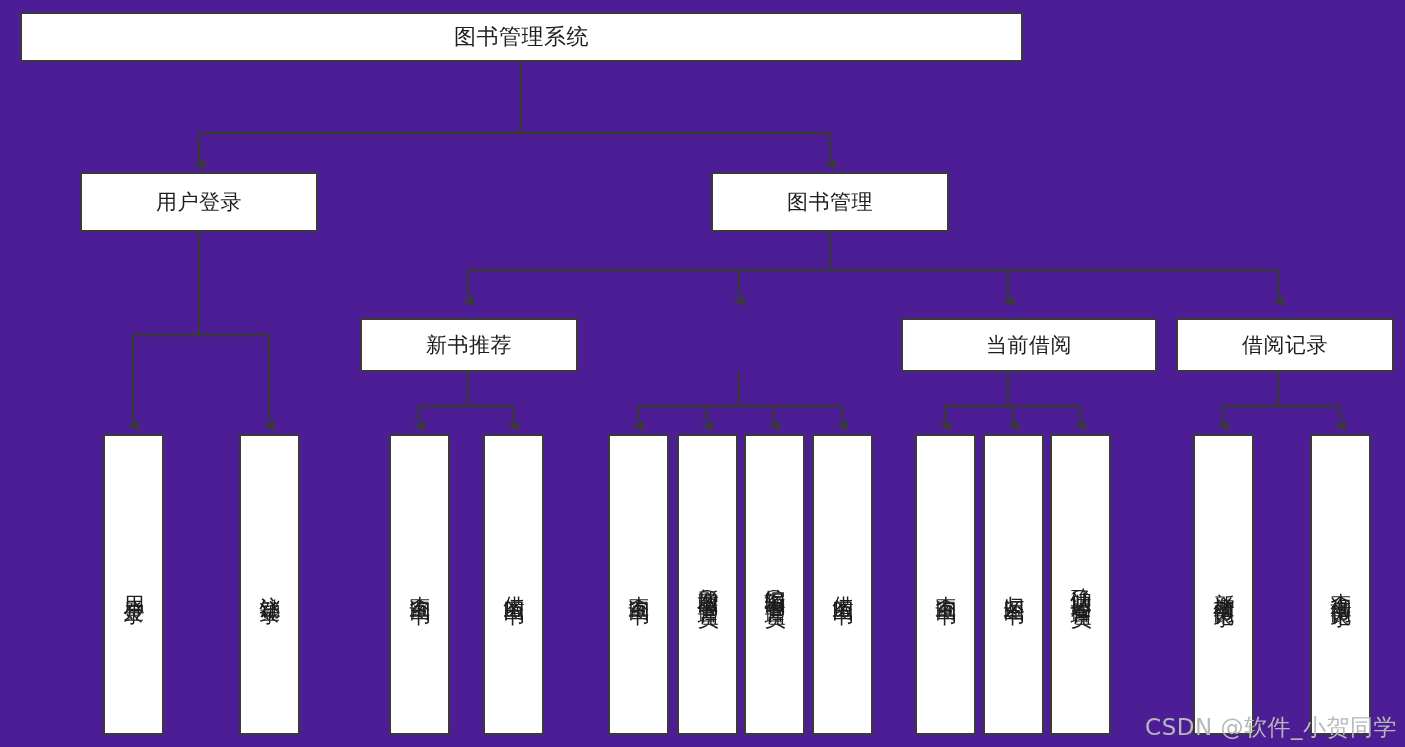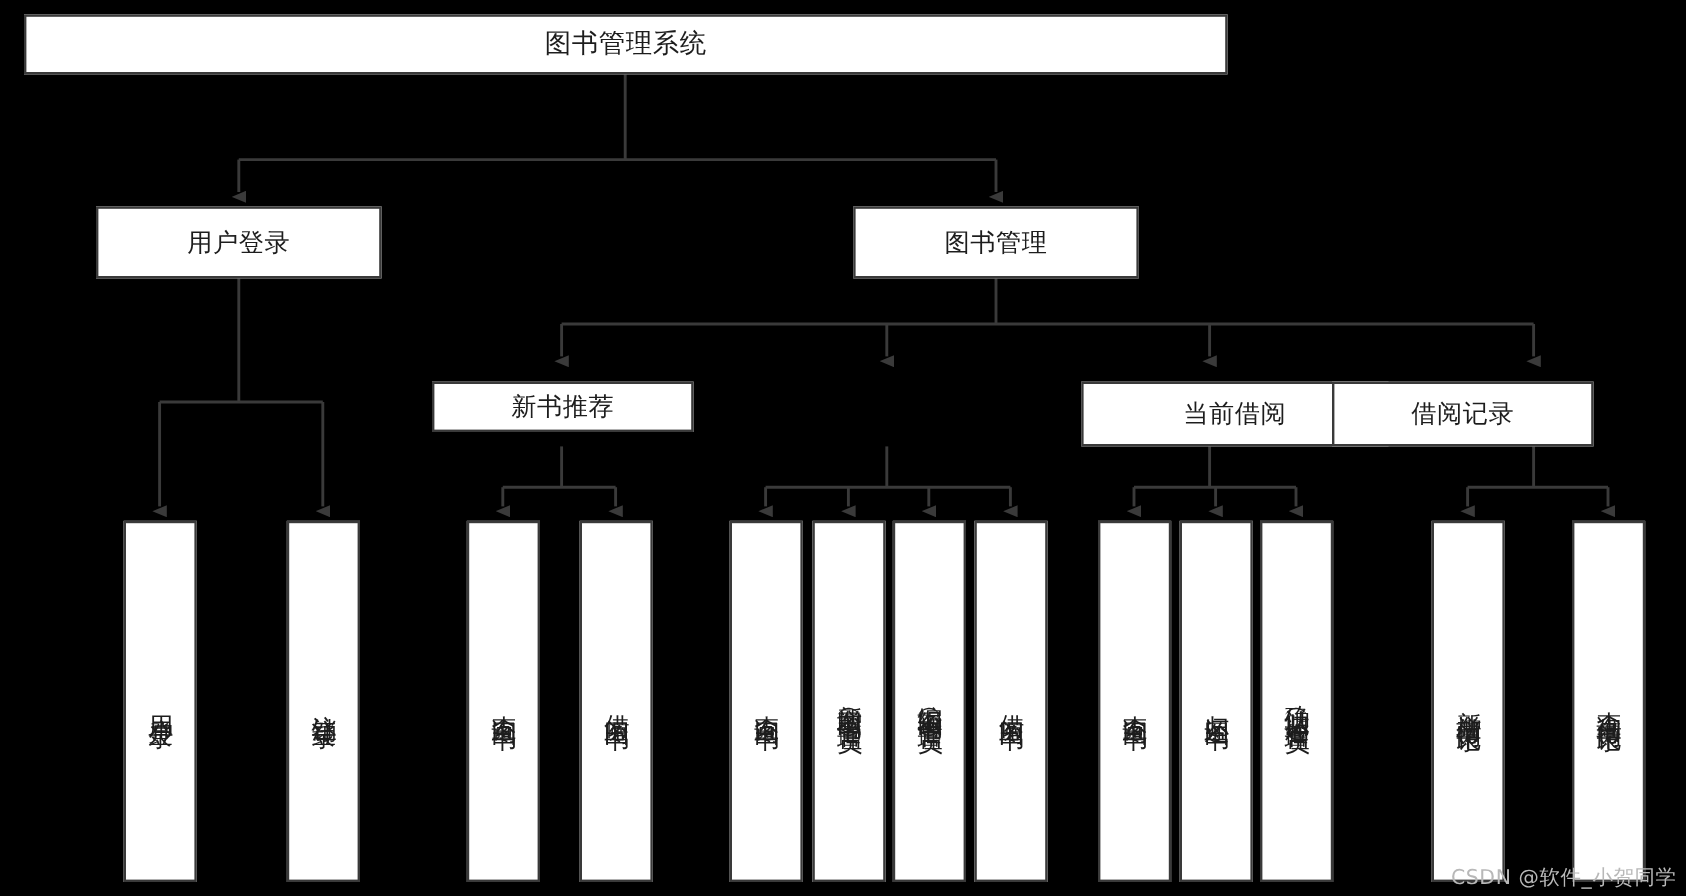--- a/index.html
+++ b/index.html
@@ -8,21 +8,21 @@
     padding: 0;
     background: #ffffff;
   }
   body {
     font-family: "DejaVu Sans", "Liberation Sans", sans-serif;
   }
   #diagram-root {
     position: relative;
     width: 1405px;
     height: 747px;
-    background: #000000;
+    background: #4c1d95;
     overflow: hidden;
   }
   #edge-layer {
     position: absolute;
     left: 0;
     top: 0;
     width: 1405px;
     height: 747px;
     pointer-events: none;
   }
@@ -66,21 +66,21 @@
     font-size: 21px;
     line-height: 1.0;
     letter-spacing: 3px;
     white-space: nowrap;
     max-height: 100%;
   }
   #watermark {
     position: absolute;
     right: 8px;
     bottom: 4px;
-    font-size: 17px;
+    font-size: 23px;
     color: #b8b8b8;
     white-space: nowrap;
     z-index: 5;
     letter-spacing: 0.5px;
   }
 </style>
 </head>
 <body>
 
 <div id="diagram-root">
@@ -140,30 +140,30 @@
   </div>
 
   <div class="node horizontal" style="left:80px; top:172px; width:238px; height:60px;">
     <span class="node-label">用户登录</span>
   </div>
 
   <div class="node horizontal" style="left:711px; top:172px; width:238px; height:60px;">
     <span class="node-label">图书管理</span>
   </div>
 
-  <div class="node horizontal" style="left:360px; top:318px; width:218px; height:42px;">
+  <div class="node horizontal" style="left:360px; top:318px; width:218px; height:54px;">
     <span class="node-label">新书推荐</span>
   </div>
 
 
   <div class="node horizontal" style="left:901px; top:318px; width:256px; height:54px;">
     <span class="node-label">当前借阅</span>
   </div>
 
-  <div class="node horizontal" style="left:1110px; top:318px; width:218px; height:54px;">
+  <div class="node horizontal" style="left:1176px; top:318px; width:218px; height:54px;">
     <span class="node-label">借阅记录</span>
   </div>
 
   <div class="node vertical" style="left:103px; top:434px; width:61px; height:301px;">
     <span class="node-label">用户登录</span>
   </div>
 
   <div class="node vertical" style="left:239px; top:434px; width:61px; height:301px;">
     <span class="node-label">注销登录</span>
   </div>

